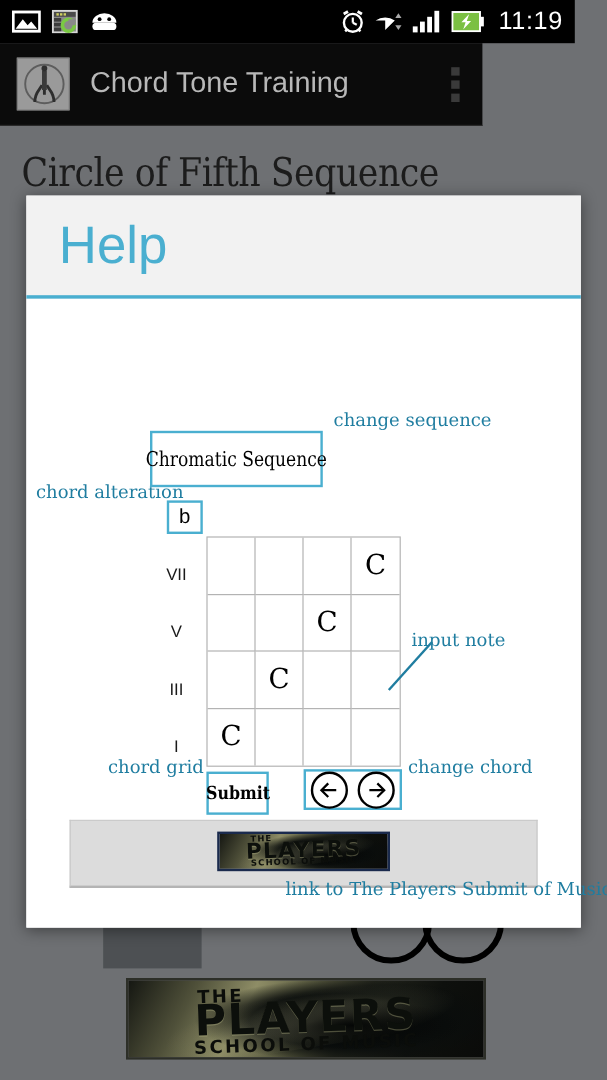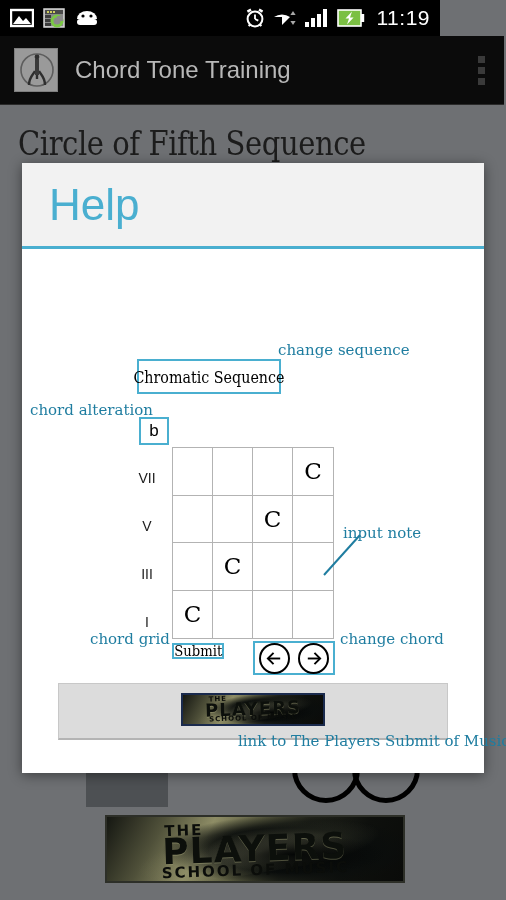--- a/index.html
+++ b/index.html
@@ -19,42 +19,42 @@
     width: 506px;
     height: 900px;
     overflow: hidden;
     background: #6e7073;
   }
 
   
   .statusbar {
     position: absolute;
     left: 0; top: 0;
-    width: 440px; height: 36px;
+    width: 479px; height: 36px;
     background: #000;
     display: flex;
     box-sizing: border-box;
     padding: 0 10px 0 10px;
   }
   .sb-left { display: flex; align-items: center; gap: 9px; }
   .sb-right { margin-left: auto; display: flex; align-items: center; gap: 7px; }
   .sb-clock {
     color: #fff;
     font-size: 21px;
     letter-spacing: 0.5px;
     margin-left: 5px;
     font-family: "Liberation Sans", sans-serif;
   }
   .sb-ico { display: block; }
 
   
   .actionbar {
     position: absolute;
     left: 0; top: 36px;
-    width: 504px; height: 69px;
+    width: 402px; height: 69px;
     background: #0b0b0b;
     display: flex;
     align-items: center;
     box-sizing: border-box;
     padding: 0 8px 0 14px;
     border-bottom: 1px solid #2a2a2a;
   }
   .app-icon {
     width: 44px; height: 44px;
     background: #9a9a9a;
@@ -234,22 +234,22 @@
   .tealbox {
     position: absolute;
     border: 2px solid #4aafd0;
     box-sizing: border-box;
     background: #fff;
     display: flex;
     align-items: center;
     justify-content: center;
   }
   .seq-box {
-    left: 115px; top: 110px;
-    width: 144px; height: 35px;
+    left: 103px; top: 110px;
+    width: 144px; height: 47px;
   }
   .seq-text {
     font-family: "DejaVu Serif", "Liberation Serif", serif;
     font-size: 17px;
     color: #000;
     transform: scaleX(0.84);
     white-space: nowrap;
   }
   .alt-box {
     left: 117px; top: 168px;
@@ -307,21 +307,21 @@
   .pointer-svg {
     position: absolute;
     left: 300px; top: 282px;
     width: 50px; height: 50px;
     overflow: visible;
   }
 
   
   .submit-box {
     left: 150px; top: 394px;
-    width: 52px; height: 16px;
+    width: 52px; height: 36px; font-weight: bold;
   }
   .submit-text {
     font-family: "DejaVu Serif", "Liberation Serif", serif;
     font-size: 15px;
     color: #000;
     transform: scaleX(0.88);
     white-space: nowrap;
   }
   .arrows-box {
     left: 231px; top: 392px;

